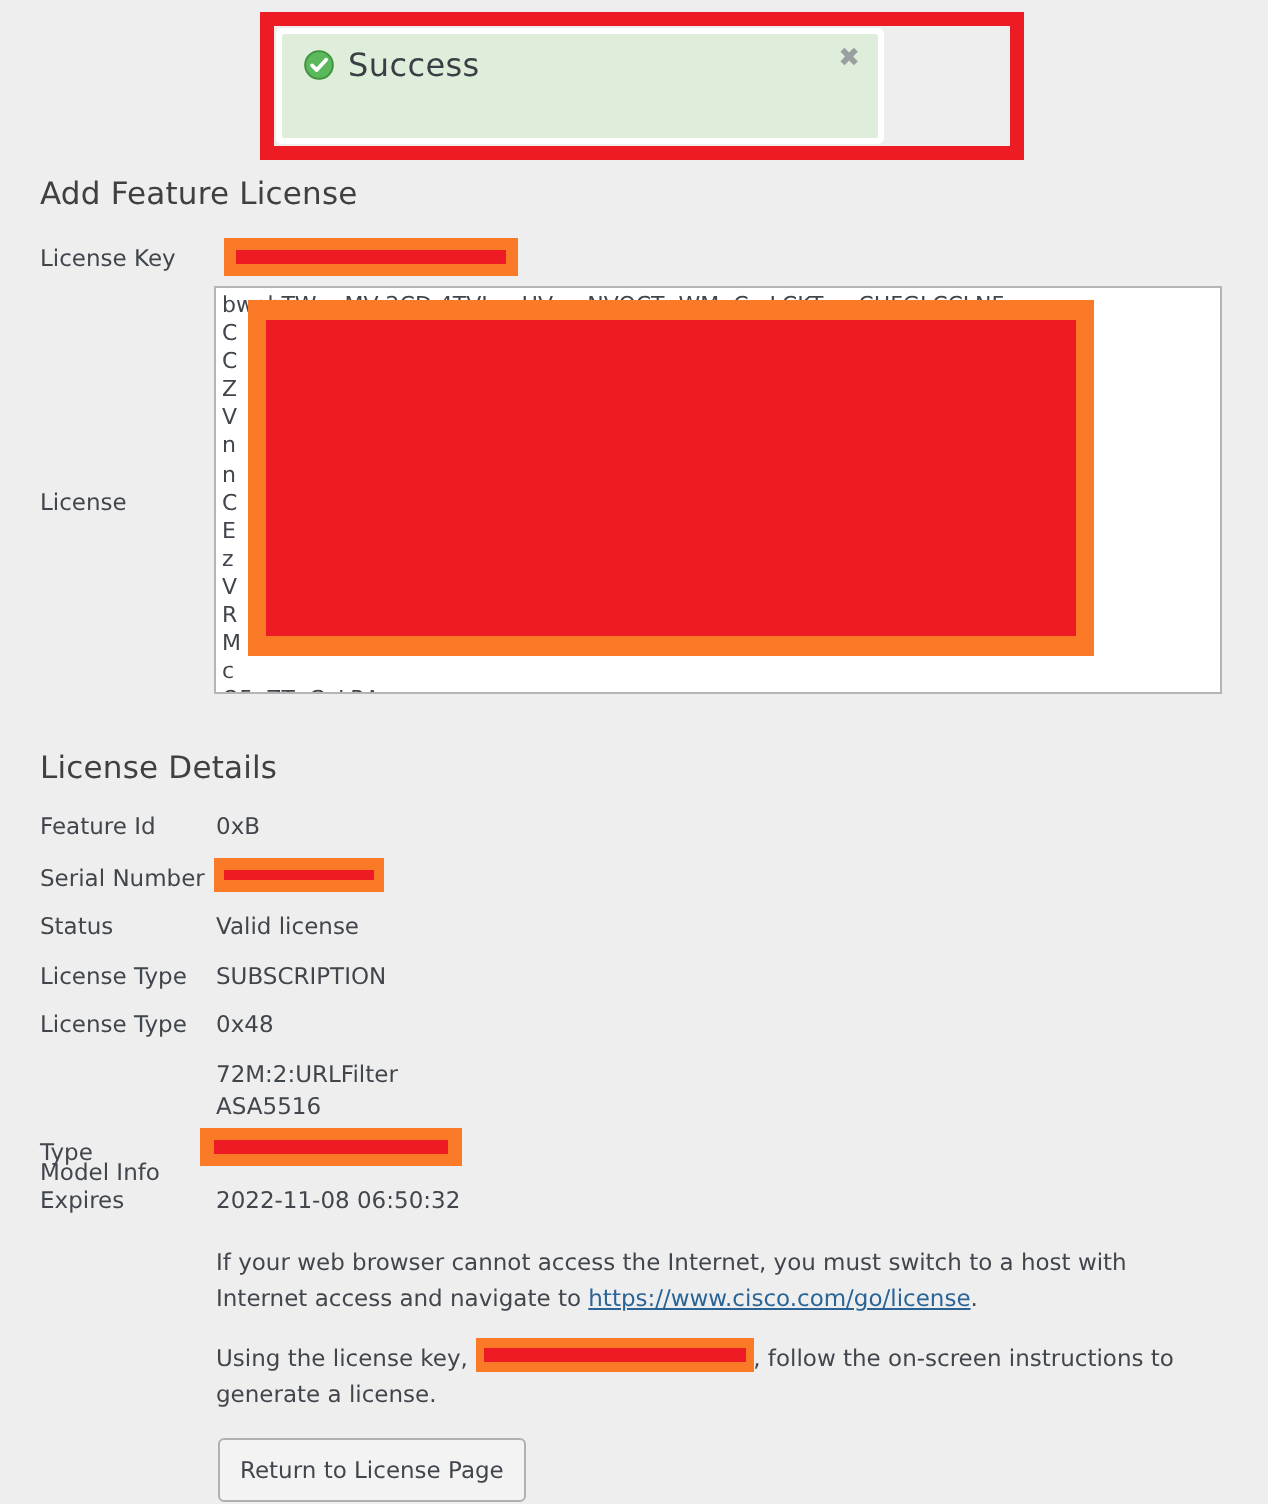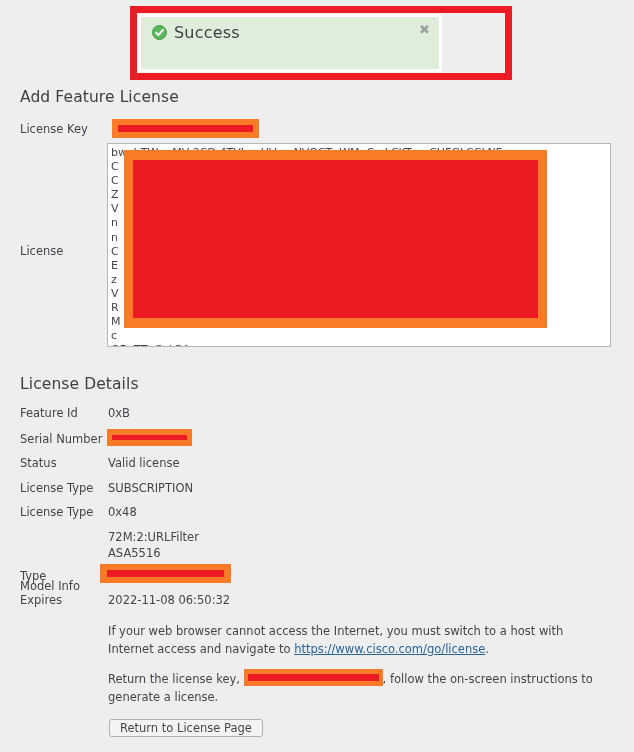--- a/index.html
+++ b/index.html
@@ -146,21 +146,21 @@
   #para-2 .inline-redact { vertical-align: -3px; }
   a.link {
     color: #2a6496;
     text-decoration: underline;
   }
 
   #return-btn {
     position: absolute;
     left: 109px;
     top: 719px;
-    height: 18px;
+    height: 32px;
     padding: 0 10px;
     background: #f3f3f3;
     border: 1px solid #b0b0b0;
     border-radius: 3px;
     font-family: "DejaVu Sans", sans-serif;
     font-size: 11.5px;
     color: #41464c;
     cursor: pointer;
   }
 
@@ -280,15 +280,15 @@
 <div class="field-label" id="lbl-node">Type</div>
 <div class="redact" id="redact-node">
     <i></i>
   </div>
 
 <div class="field-label" id="lbl-expires">Expires</div>
 <div class="field-value" id="val-expires">2022-11-08 06:50:32</div>
 
 <div class="para" id="para-1"><span>If your web browser cannot access the Internet, you must switch to a host with Internet access and navigate to </span><a class="link" href="#">https://www.cisco.com/go/license</a><span>.</span></div>
 
-<div class="para" id="para-2"><span>Return the license key, </span><span class="inline-redact"><i></i></span><span>, follow the on-screen instructions to generate a license.</span></div>
+<div class="para" id="para-2"><span>Using the license key, </span><span class="inline-redact"><i></i></span><span>, follow the on-screen instructions to generate a license.</span></div>
 
 <button id="return-btn">Return to License Page</button>
 
 </body></html>

